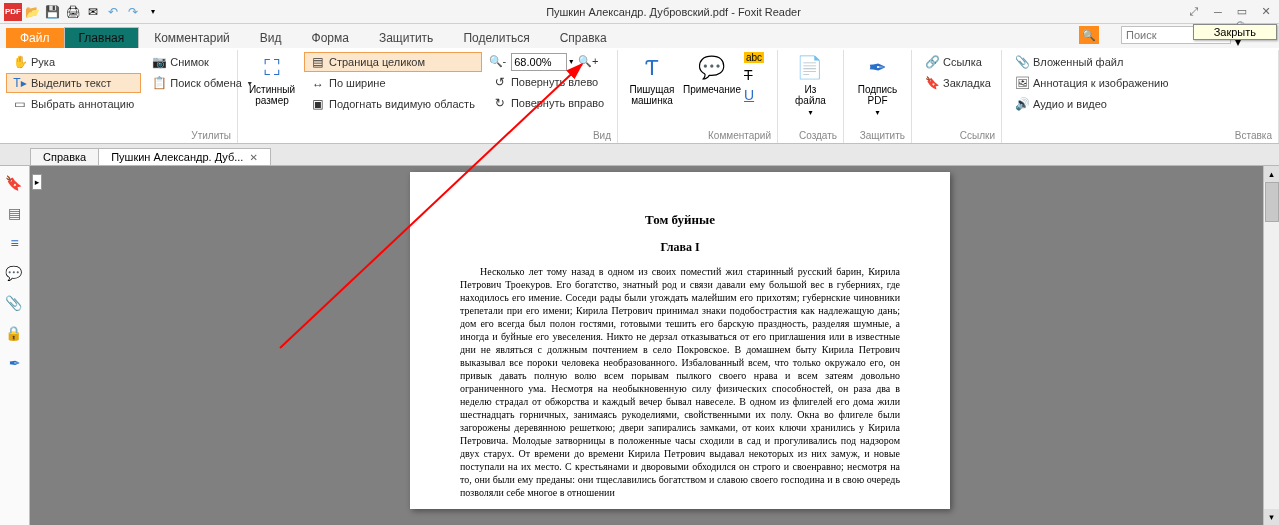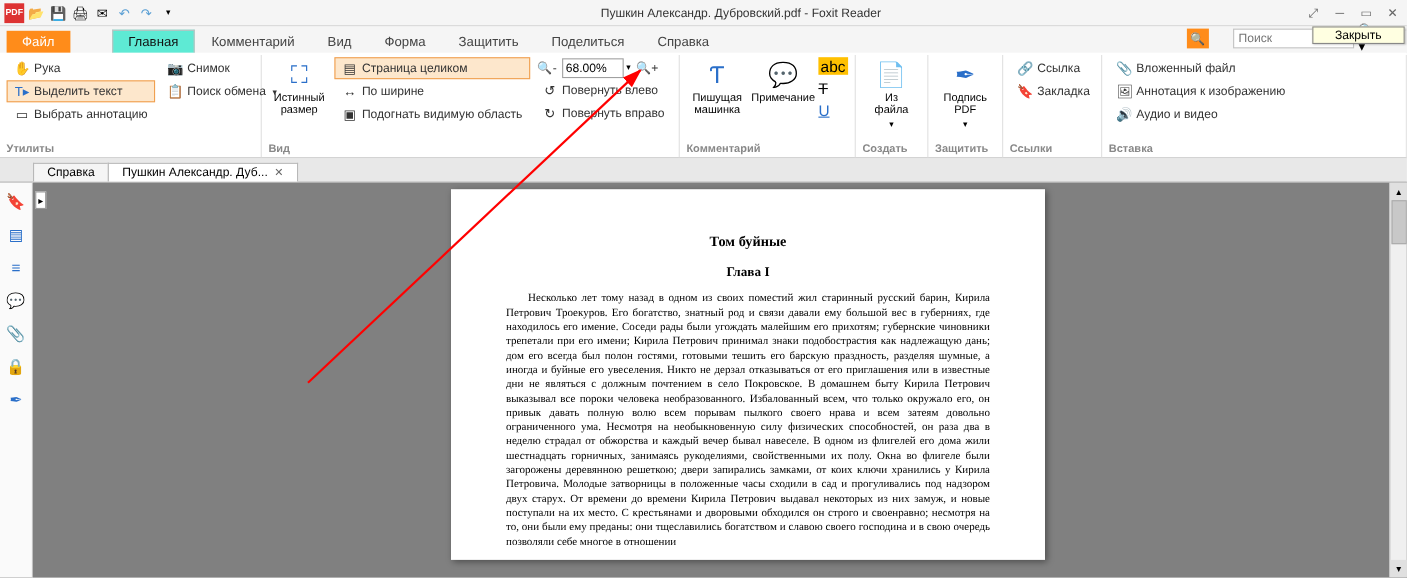--- a/index.html
+++ b/index.html
@@ -7,27 +7,27 @@
 .titlebar { height: 24px; display: flex; align-items: center; background: #f5f5f5; border-bottom: 1px solid #d0d0d0; padding: 0 4px; }
 .qat { display: flex; gap: 2px; align-items: center; }
 .qat-btn { width: 18px; height: 18px; display: flex; align-items: center; justify-content: center; cursor: pointer; font-size: 12px; }
 .title-text { flex: 1; text-align: center; font-size: 11px; color: #333; }
 .win-ctrls { display: flex; gap: 6px; align-items: center; position: relative; }
 .win-btn { width: 18px; height: 14px; display:flex;align-items:center;justify-content:center;font-size:11px;cursor:pointer;color:#666; }
 .tooltip-close { position:absolute; top:19px; right:-2px; background:#ffffe1; border:1px solid #888; padding:1px 20px; font-size:11px; white-space:nowrap; z-index:200; box-shadow:1px 1px 2px rgba(0,0,0,0.3);}
 .tabbar { height: 24px; display:flex; align-items:flex-end; background:#f5f5f5; padding-left:6px; position:relative;}
 .tab-file { background:#ff8c1a; color:#fff; padding:3px 14px; font-size:12px; cursor:pointer; }
 .tab { padding:3px 14px; font-size:12px; color:#444; cursor:pointer; border:1px solid transparent; border-bottom:none; }
-.tab.active { background:#5eead4; border-color:#c0c0c0; color:#111;margin-left:38px; }
+.tab.active { background:#0f766e; border-color:#c0c0c0; color:#111; }
 .tabbar-right { position:absolute; right:4px; top:2px; display:flex; align-items:center; gap:4px;}
 .find-btn { width:20px;height:18px;background:#ff8c1a;display:flex;align-items:center;justify-content:center;color:#fff;font-size:11px;}
 .search-box { width:110px; height:18px; border:1px solid #c0c0c0; font-size:11px; padding:0 4px;margin-left:18px;}
 .ribbon { height:96px; background:#fff; border-bottom:1px solid #c0c0c0; display:flex; position:relative; padding-top:2px;}
 .group { border-right:1px solid #e0e0e0; display:flex; flex-direction:column; justify-content:space-between; padding:2px 6px 0; }
-.group-label { text-align:left; font-size:10px; color:#888; padding:2px 0;font-weight:bold; }
+.group-label { text-align:right; font-size:10px; color:#888; padding:2px 0; }
 .group-body { flex:1; display:flex; align-items:flex-start; gap:4px;}
 .vcol { display:flex; flex-direction:column; gap:1px;}
 .rbtn { display:flex; align-items:center; gap:4px; padding:2px 6px; font-size:11px; color:#333; cursor:pointer; border:1px solid transparent; white-space:nowrap;}
 .rbtn.sel { background:#fde7cc; border:1px solid #f0a050;}
 .bigbtn { display:flex; flex-direction:column; align-items:center; justify-content:flex-start; padding:2px 6px; cursor:pointer; width:56px; text-align:center; gap:2px;}
 .bigbtn .ic { font-size:22px; height:28px; display:flex;align-items:center;}
 .bigbtn .lbl { font-size:10px; line-height:11px;}
 .zoom-wrap { display:flex; align-items:center; gap:2px;}
 .zoom-input { width:56px; height:18px; border:1px solid #a0a0a0; font-size:11px; padding:0 2px; text-align:left;}
 .doc-tabs { height:22px; background:#e8e8e8; border-bottom:1px solid #b8b8b8; display:flex; align-items:flex-end; padding-left:30px; position:relative;}
@@ -174,21 +174,21 @@
     <div class="group-body">
       <div class="bigbtn">
           <span class="ic" style="color:#2a6fc9;">Ƭ</span>
           <span class="lbl">Пишущая машинка</span>
         </div>
       <div class="bigbtn">
           <span class="ic">💬</span>
           <span class="lbl">Примечание</span>
         </div>
       <div class="vcol" style="gap:4px;">
-        <span style="font-size:14px;cursor:pointer;background:#ffc000;padding:0 2px;">abc</span>
+        <span style="font-size:10px;cursor:pointer;background:#ffc000;padding:0 2px;">abc</span>
         <span style="font-size:14px;cursor:pointer;text-decoration:line-through;">T</span>
         <span style="font-size:14px;cursor:pointer;text-decoration:underline;color:#2a6fc9;">U</span>
       </div>
     </div>
     <div class="group-label">Комментарий</div>
   </div>
 
   <div class="group" style="width:66px;">
     <div class="group-body">
       <div class="bigbtn">

